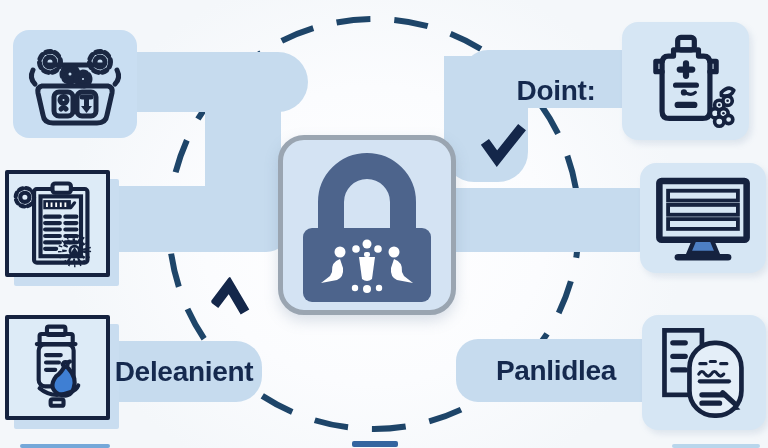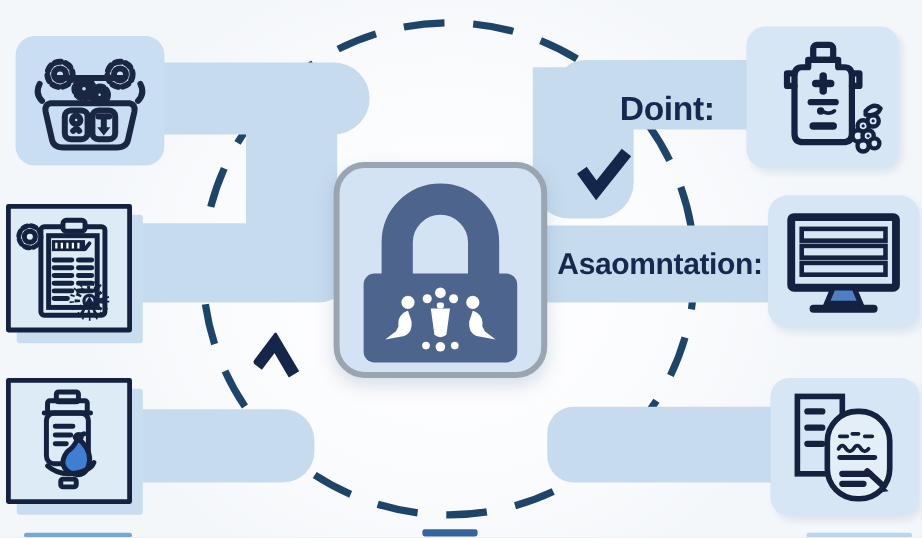--- a/index.html
+++ b/index.html
@@ -150,20 +150,21 @@
         <rect x="29" y="24" width="38" height="46" rx="7"></rect>
         <path d="M37,36 h16 M37,44 h14 M37,52 h10"></path>
         <path d="M55,46 l8,-3"></path>
         <path d="M57,48 q-3,7 -9,11 q-9,12 2,19 q13,6 17,-6 q4,-11 -6,-22 z" fill="#3f7fd3"></path>
         <circle cx="58" cy="46" r="2.5" fill="#3f7fd3"></circle>
         <path d="M30,72 q14,12 34,4 q6,-2 8,-7"></path>
         <rect x="42" y="84" width="14" height="7" rx="2"></rect>
       </g>
     </svg>
   </div>
+  <div class="label lab-delean">Deleanient</div>
 
   <div class="icon-box soft box-doint">
     <svg width="104" height="98" viewBox="0 0 100 94">
       <g stroke="#15223f" stroke-width="5" fill="none" stroke-linecap="round" stroke-linejoin="round">
         <rect x="42" y="5" width="16" height="12" rx="3"></rect>
         <path d="M38,17 v6 h-5 q-6,0 -6,7 v46 q0,7 7,7 h32 q7,0 7,-7 v-46 q0,-7 -6,-7 h-5 v-6 z"></path>
         <path d="M27,28 h-6 v10 h6 M73,28 h6 v10 h-6"></path>
         <path d="M50,30 v12 M44,36 h12" stroke-width="6"></path>
         <path d="M40,51 h20"></path>
         <path d="M51,59 q5,2 8,-1" stroke-width="3"></path>
@@ -191,37 +192,37 @@
       <rect x="10" y="10" width="80" height="54" rx="2" fill="none" stroke="#15223f" stroke-width="6"></rect>
       <g fill="none" stroke="#15223f" stroke-width="3.5">
         <rect x="18" y="19" width="64" height="9"></rect>
         <rect x="18" y="32" width="64" height="9"></rect>
         <rect x="18" y="45" width="64" height="9"></rect>
       </g>
       <path d="M42,64 h16 l5,12 h-26 z" fill="#4d7fc4" stroke="#15223f" stroke-width="4"></path>
       <path d="M27,80 h46" stroke="#15223f" stroke-width="6" stroke-linecap="round"></path>
     </svg>
   </div>
-  <div class="label lab-asaom">Asaomntation:</div>
 
   <div class="icon-box soft box-panlid">
     <svg width="104" height="100" viewBox="0 0 100 94">
       <g stroke="#15223f" fill="none" stroke-linecap="round">
         <rect x="12" y="6" width="36" height="62" stroke-width="4.5"></rect>
         <path d="M20,18 h12 M20,31 h12 M20,44 h12" stroke-width="5"></path>
         <rect x="36" y="18" width="50" height="70" rx="24" fill="#e4eef8" stroke-width="4.5"></rect>
         <path d="M46,38 h6 M56,36 h5 M66,38 h6" stroke-width="3"></path>
         <path d="M45,48 q3,-5 6,0 q3,4 6,0 q3,-5 6,0 q3,4 6,0" stroke-width="3"></path>
         <path d="M46,55 h28" stroke-width="4"></path>
         <path d="M48,68 h22 M48,76 h17" stroke-width="5"></path>
         <path d="M68,66 l12,11" stroke-width="5"></path>
       </g>
       <path d="M80,77 l5,5 -8,1 z" fill="#15223f"></path>
     </svg>
   </div>
+  <div class="label lab-panlid">Panlidlea</div>
 
   <svg class="mark" style="left:480px;top:120px;transform:rotate(4deg);" width="46" height="48" viewBox="0 0 46 48">
     <path d="M8,27 L18,39 L38,10" fill="none" stroke="#14274a" stroke-width="10" stroke-linecap="square"></path>
   </svg>
   <svg class="mark" style="left:211px;top:277px;transform:rotate(-8deg);" width="42" height="42" viewBox="0 0 42 42">
     <path d="M6,22 L20,8 L30,32" fill="none" stroke="#14274a" stroke-width="10" stroke-linecap="square"></path>
   </svg>
 
   <div class="strip strip-1"></div>
   <div class="strip strip-2"></div>

